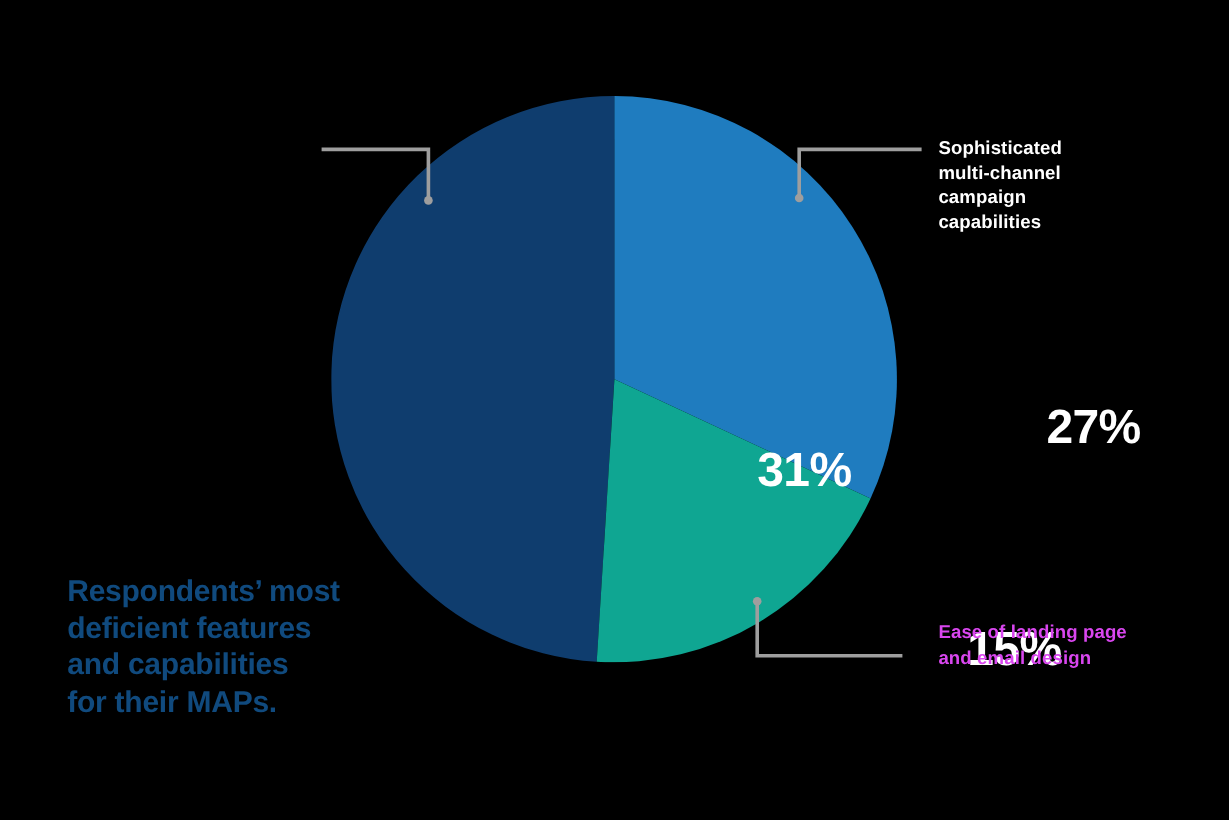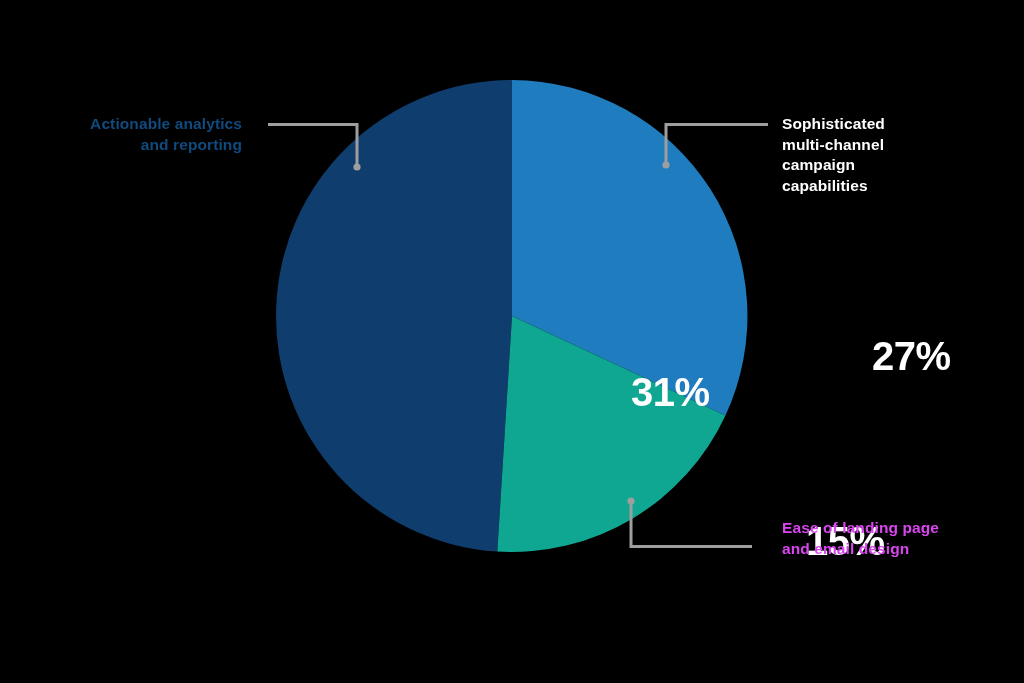--- a/index.html
+++ b/index.html
@@ -129,25 +129,27 @@
       <path d="M 768 124.5 L 666 124.5 L 666 164" fill="none" stroke="#9E9E9E" stroke-width="3"></path>
       <circle cx="666" cy="165" r="3.6" fill="#9E9E9E"></circle>
     </g>
 
     <g>
       <path d="M 631 501 L 631 546.5 L 752 546.5" fill="none" stroke="#9E9E9E" stroke-width="3"></path>
       <circle cx="631" cy="501" r="3.6" fill="#9E9E9E"></circle>
     </g>
   </svg>
 
-  <div class="callout" id="label-analytics">Actionable analytics
-and reporting</div>
 
   <div class="callout" id="label-campaigns">Sophisticated
 multi-channel
 campaign
 capabilities</div>
 
   <div class="callout" id="label-landing">Ease of landing page
 and email design</div>
 
+  <div id="caption">Respondents’ most
+deficient features
+and capabilities
+for their MAPs.</div>
 
 </div>
 
 </body></html>

